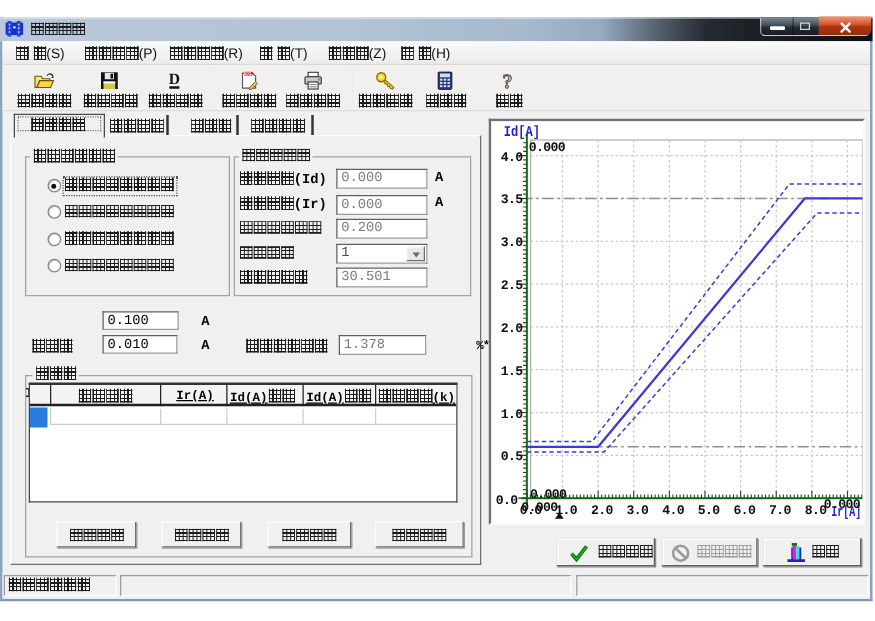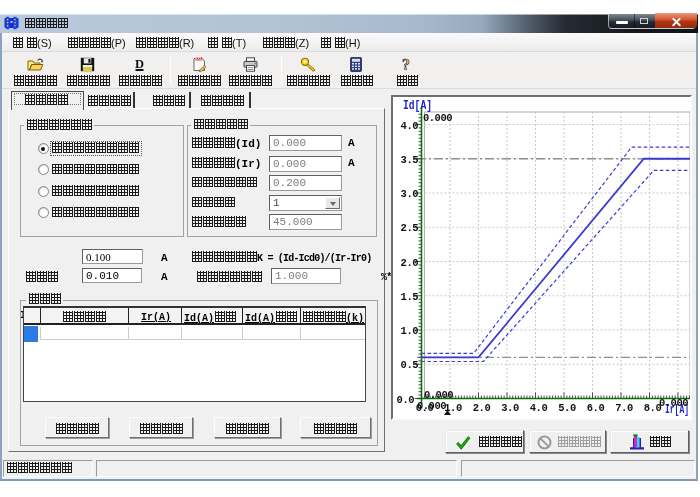--- a/index.html
+++ b/index.html
@@ -153,33 +153,32 @@
 <div class="abs" style="left:191px;top:137px;text-align:center;"><b class="g"></b><b class="g"></b><b class="g"></b><b class="g"></b><span class="fm">(Id)</span></div>
 <div class="inp" style="left:269px;top:135px;width:73px;height:16px;background:#fff;"><span style="color:#7d7d7d;">0.000</span></div>
 <div class="abs" style="left:348px;top:137px;"><span class="ab">A</span></div>
 <div class="abs" style="left:191px;top:157px;"><b class="g"></b><b class="g"></b><b class="g"></b><b class="g"></b><span class="fm">(Ir)</span></div>
 <div class="inp" style="left:269px;top:155.5px;width:73px;height:16px;background:#fff;"><span style="color:#7d7d7d;">0.000</span></div>
 <div class="abs" style="left:348px;top:157px;"><span class="ab">A</span></div>
 <div class="abs" style="left:191px;top:176.5px;"><b class="g"></b><b class="g"></b><b class="g"></b><b class="g"></b><b class="g"></b><b class="g"></b></div>
 <div class="inp" style="left:269px;top:175px;width:73px;height:16px;background:#fff;"><span style="color:#7d7d7d;">0.200</span></div>
 <div class="abs" style="left:191px;top:196.5px;"><b class="g"></b><b class="g"></b><b class="g"></b><b class="g"></b></div>
 <div class="abs" style="left:191px;top:216px;"><b class="g"></b><b class="g"></b><b class="g"></b><b class="g"></b><b class="g"></b></div>
-<div class="inp" style="left:269px;top:214px;width:73px;height:16px;background:#fff;"><span style="color:#7d7d7d;">45.000</span></div>
+<div class="inp" style="left:269px;top:214px;width:73px;height:16px;background:#fff;"><span style="color:#7d7d7d;">30.501</span></div>
 <div class="inp" style="left:269px;top:195px;width:73px;height:16px;background:#fff;"><span style="color:#4a4a4a;">1</span><div style="position:absolute;right:1px;top:1px;width:15px;height:12px;background:#e8e8e8;border:1px solid;border-color:#fdfdfd #6f6f6f #6f6f6f #fdfdfd;">
         <div style="position:absolute;left:3.5px;top:4px;width:0;height:0;border:3.5px solid transparent;border-top:4.5px solid #6a6a6a;"></div>
       </div></div>
-<div class="abs" style="left:191px;top:251px;"><b class="g"></b><b class="g"></b><b class="g"></b><b class="g"></b><b class="g"></b><b class="g"></b><span class="fm2">K = (Id-Icd0)/(Ir-Ir0)</span></div>
 <div class="abs" style="left:20px;top:268px;margin-top:40px;"><span class="fm">Id</span><b class="g"></b><b class="g"></b><b class="g"></b><b class="g"></b></div>
-<div class="inp" style="left:82px;top:249px;width:61px;height:15px;background:#fff;font-family:Liberation Serif, serif;"><span style="color:#000;">0.100</span></div>
+<div class="inp" style="left:82px;top:249px;width:61px;height:15px;background:#fff;"><span style="color:#000;">0.100</span></div>
 <div class="abs" style="left:161px;top:252px;"><span class="ab">A</span></div>
 <div class="abs" style="left:25px;top:271px;"><b class="g"></b><b class="g"></b><b class="g"></b></div>
 <div class="inp" style="left:82px;top:268px;width:60px;height:15px;background:#fff;"><span style="color:#000;">0.010</span></div>
 <div class="abs" style="left:161px;top:271px;"><span class="ab">A</span></div>
 <div class="abs" style="left:196px;top:271px;"><b class="g"></b><b class="g"></b><b class="g"></b><b class="g"></b><b class="g"></b><b class="g"></b></div>
-<div class="inp" style="left:271px;top:267.5px;width:70px;height:16px;background:#fff;"><span style="color:#7d7d7d;">1.000</span></div>
+<div class="inp" style="left:271px;top:267.5px;width:70px;height:16px;background:#fff;"><span style="color:#7d7d7d;">1.378</span></div>
 <div class="abs" style="left:367px;top:271px;margin-left:14px;"><span class="fm2">%*Id</span></div>
 <div class="abs" style="left:20px;top:300px;width:358px;height:146px;border:1px solid #a3a3a3;"></div>
 <div class="abs" style="left:26px;top:293px;background:#f0f0f0;padding:0 2px;"><b class="g"></b><b class="g"></b><b class="g"></b></div>
 <div class="abs" style="left:22.5px;top:306px;width:343.5px;height:96px;background:#fff;border:1px solid #444;border-top:2px solid #333;"></div>
 <div class="abs" style="left:23.5px;top:307.5px;width:341.5px;height:17.5px;background:#f3f3f3;border-bottom:2px solid #222;"></div>
 <div class="abs" style="left:40px;top:307.5px;width:1px;height:17px;background:#222;"></div>
 <div class="abs" style="left:128px;top:307.5px;width:1px;height:17px;background:#222;"></div>
 <div class="abs" style="left:181px;top:307.5px;width:1px;height:17px;background:#222;"></div>
 <div class="abs" style="left:242px;top:307.5px;width:1px;height:17px;background:#222;"></div>
 <div class="abs" style="left:300px;top:307.5px;width:1px;height:17px;background:#222;"></div>

